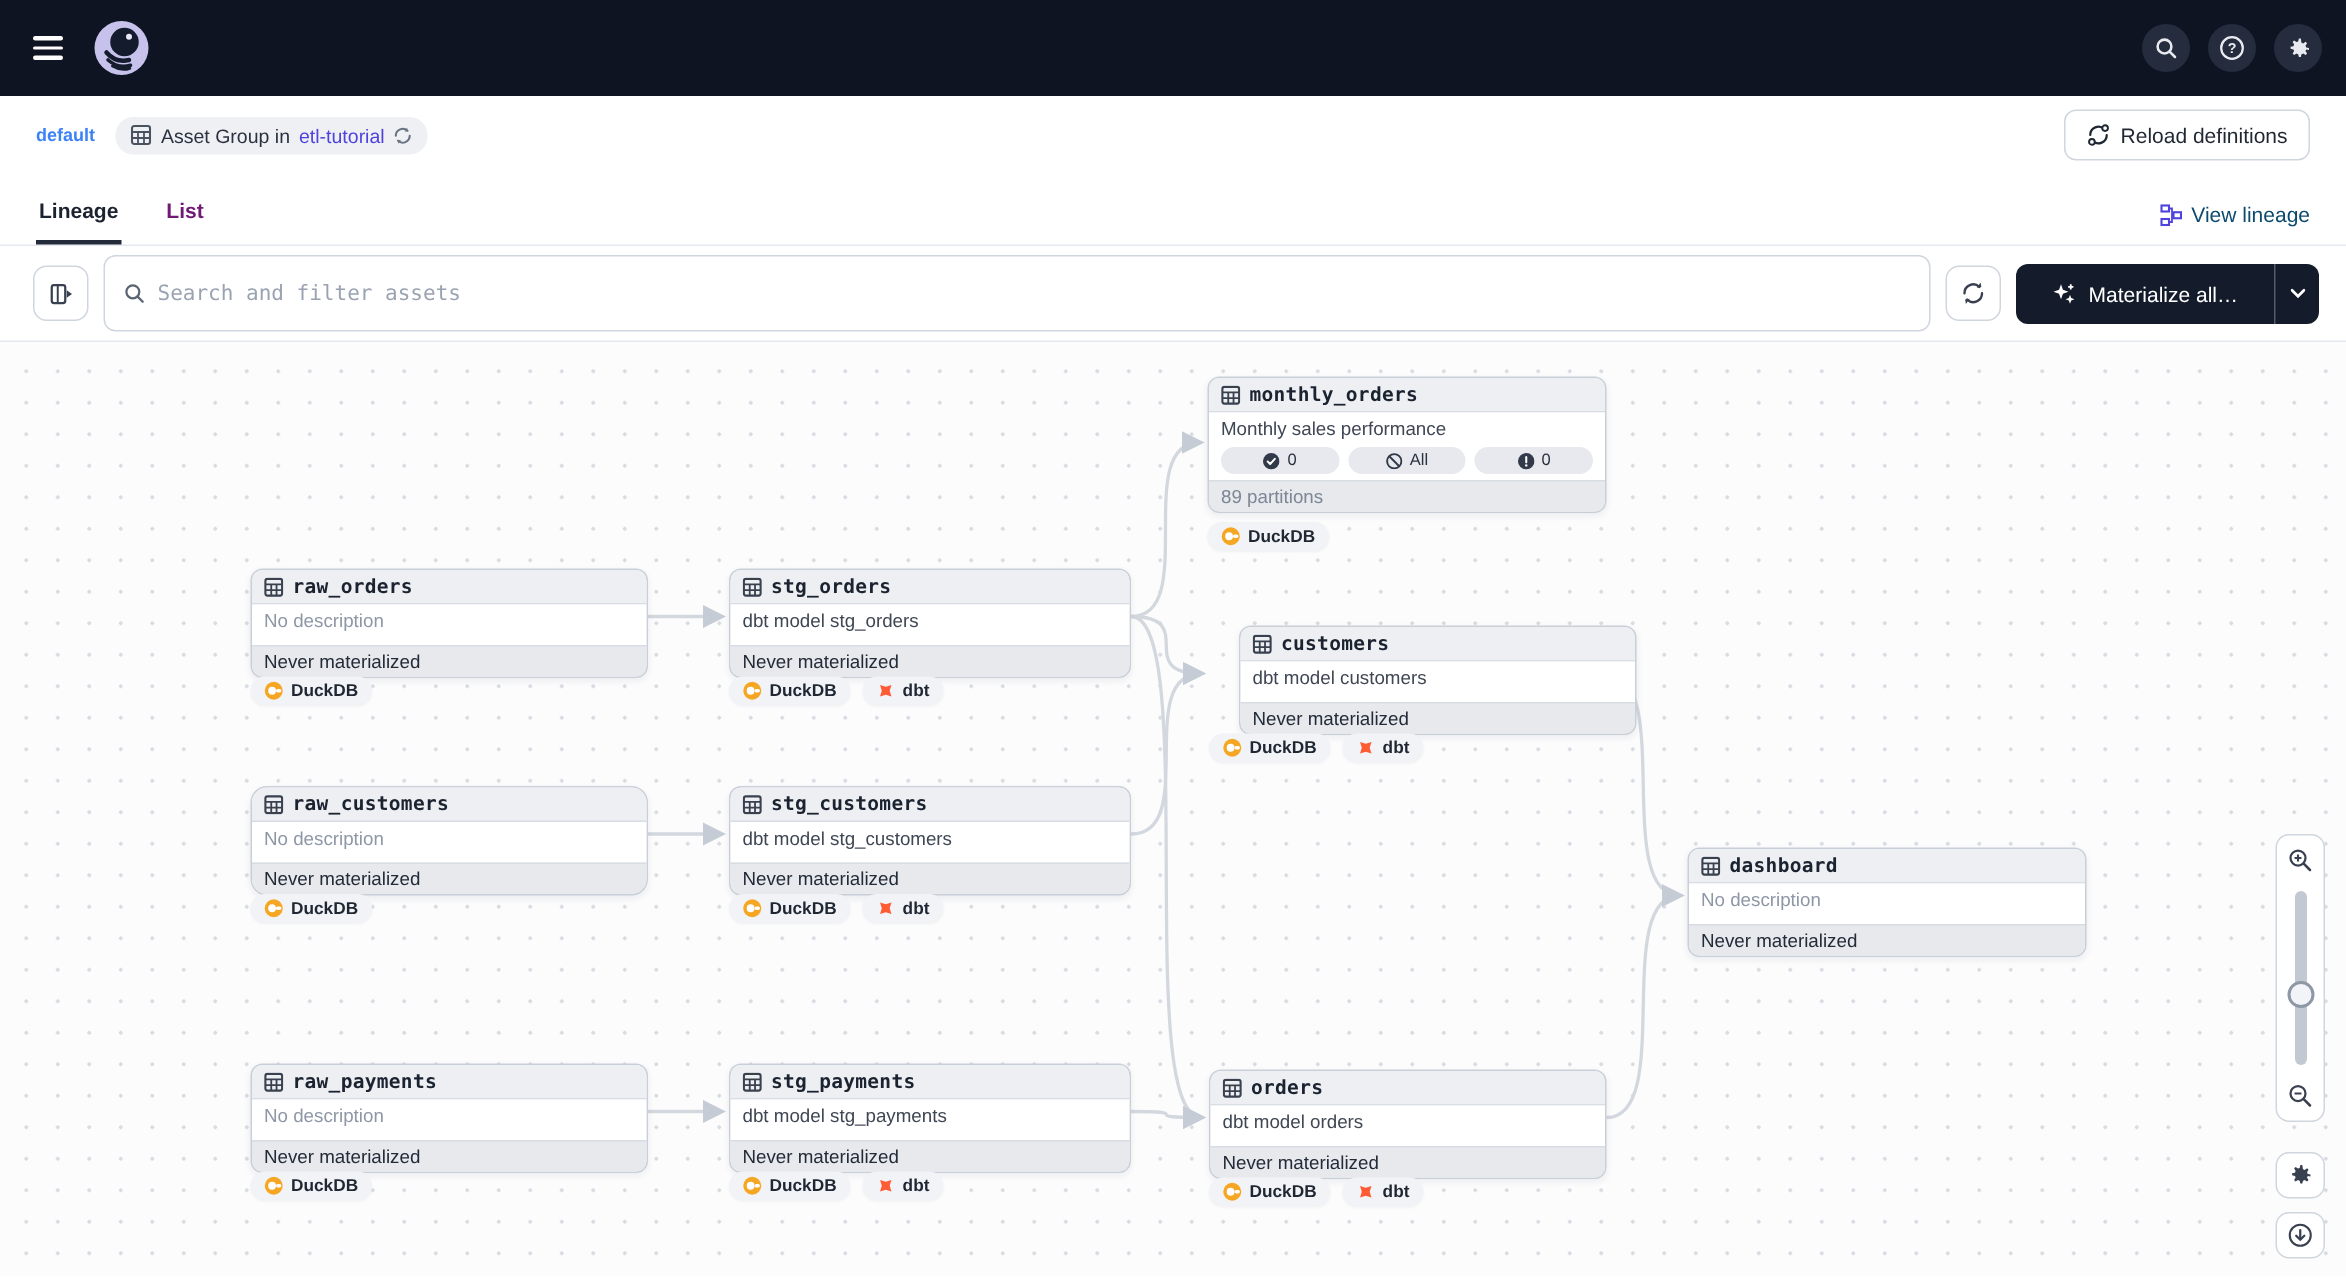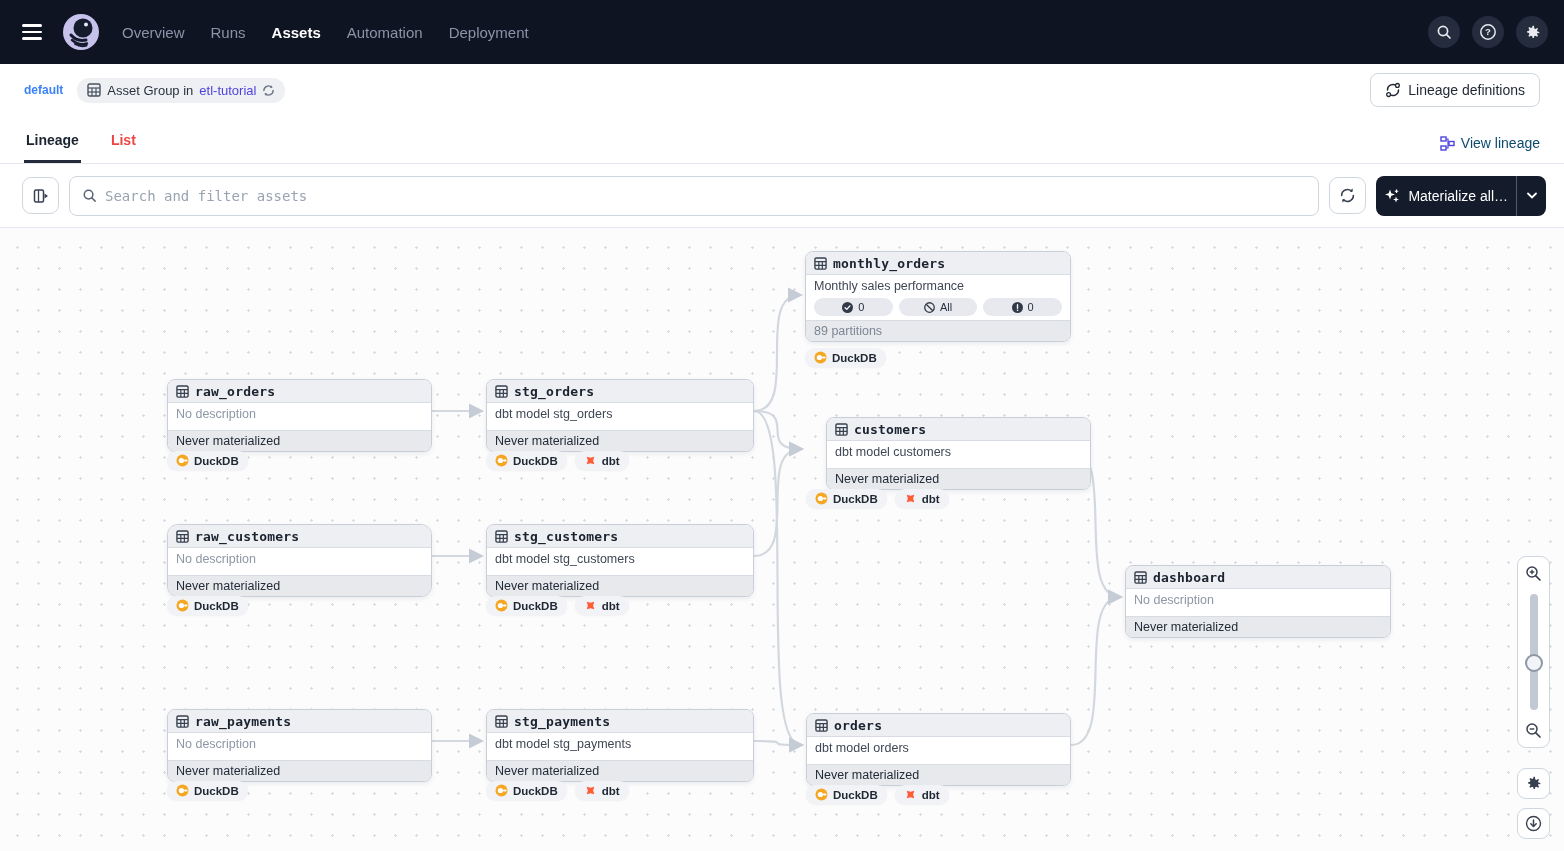--- a/index.html
+++ b/index.html
@@ -19,32 +19,32 @@
   
   .page-header { height:52px; display:flex; align-items:center; padding:0 24px; background:#fff; }
   .page-title { font-size:12px; font-weight:700; color:#3b82f6; margin-right:14px; }
   .group-badge { display:flex; align-items:center; gap:6px; background:#eef0f4; border-radius:12px; padding:5px 10px; font-size:13px; color:#2a3240; }
   .group-badge a { color:#4f43dd; text-decoration:none; }
   .header-right { margin-left:auto; }
   .outline-btn { display:flex; align-items:center; gap:7px; border:1px solid #d0d6de; border-radius:8px; background:#fff; padding:8px 14px; font-size:14px; color:#1f2733; cursor:pointer; font-family:inherit; }
 
   
   .tabs-row { height:48px; display:flex; align-items:flex-end; padding:0 24px; border-bottom:1px solid #e5e8ee; background:#fff; }
-  .tab { font-size:14px; font-weight:600; padding:0 2px 12px; margin-right:28px; color:#ef4444; cursor:pointer; border-bottom:3px solid transparent; }
+  .tab { font-size:14px; font-weight:600; padding:0 2px 12px; margin-right:28px; color:#701a75; cursor:pointer; border-bottom:3px solid transparent; }
   .tab.active { color:#1b2330; border-bottom-color:#232b3a; }
   .tabs-right { margin-left:auto; display:flex; align-items:center; gap:6px; padding-bottom:12px; color:#0c4a6e; font-size:14px; cursor:pointer; }
 
   
   .toolbar { height:64px; display:flex; align-items:center; gap:10px; padding:0 18px 0 22px; background:#fff; border-bottom:1px solid #e5e8ee; }
   .sq-btn { width:37px; height:37px; border:1px solid #d0d6de; border-radius:9px; background:#fff; display:flex; align-items:center; justify-content:center; cursor:pointer; color:#394150; }
-  .search-wrap { flex:1; display:flex; align-items:center; gap:8px; height:40px; border:1px solid #d0d6de; border-radius:8px; padding:0 12px; background:#fff; }
+  .search-wrap { flex:1; display:flex; align-items:center; gap:8px; height:51px; border:1px solid #d0d6de; border-radius:8px; padding:0 12px; background:#fff; }
   .search-wrap input { border:none; outline:none; flex:1; font-family:"DejaVu Sans Mono", monospace; font-size:14px; color:#1b2330; background:transparent; }
   .search-wrap input::placeholder { color:#9aa3b2; }
   .materialize { display:flex; align-items:stretch; border-radius:8px; overflow:hidden; background:#141b2b; cursor:pointer; }
-  .materialize .main { display:flex; align-items:center; gap:8px; color:#fff; font-size:14px; font-weight:500; padding:0 8px; height:40px; }
+  .materialize .main { display:flex; align-items:center; gap:8px; color:#fff; font-size:14px; font-weight:500; padding:0 24px; height:40px; }
   .materialize .caret { display:flex; align-items:center; justify-content:center; width:30px; border-left:1px solid #545b6b; color:#fff; font-size:10px; }
 
   
   .canvas { position:relative; width:1564px; height:623px; background:#fcfcfd;
     background-image:radial-gradient(#d8dce2 1.2px, transparent 1.35px);
     background-size:21px 21px; background-position:7px 9px; }
   .edges { position:absolute; inset:0; pointer-events:none; }
 
   .node { position:absolute; background:#fff; border:1px solid #c9cfd9; border-radius:8px; overflow:hidden; box-shadow:0 2px 5px rgba(15,23,42,.07); cursor:pointer; }
   .node-header { display:flex; align-items:center; gap:6px; background:#edeff3; border-bottom:1px solid #d8dce3; padding:3px 8px; height:23px; }
@@ -81,27 +81,20 @@
   <div class="logo">
     <svg width="38" height="38" viewBox="0 0 38 38">
       <circle cx="19" cy="19" r="18" fill="#c6c2ec"></circle>
       <circle cx="21" cy="15" r="9.5" fill="#141b2d"></circle>
       <circle cx="24" cy="11.5" r="2" fill="#e9e7f8"></circle>
       <path d="M9 22 q6 7 15 5" stroke="#141b2d" stroke-width="3" fill="none" stroke-linecap="round"></path>
       <path d="M10 27 q7 6 15 3.5" stroke="#141b2d" stroke-width="2.4" fill="none" stroke-linecap="round"></path>
       <path d="M13 31 q6 3.5 11.5 1.5" stroke="#141b2d" stroke-width="2" fill="none" stroke-linecap="round"></path>
     </svg>
   </div>
-  <div class="nav-items">
-    <a class="nav-item">Overview</a>
-    <a class="nav-item">Runs</a>
-    <a class="nav-item active">Assets</a>
-    <a class="nav-item">Automation</a>
-    <a class="nav-item">Deployment</a>
-  </div>
   <div class="topnav-right">
     <div class="circle-btn">
       <svg width="16" height="16" viewBox="0 0 16 16">
           <circle cx="7" cy="7" r="4.6" fill="none" stroke="currentColor" stroke-width="1.7"></circle>
           <line x1="10.4" y1="10.4" x2="14" y2="14" stroke="currentColor" stroke-width="1.7" stroke-linecap="round"></line>
         </svg>
     </div>
     <div class="circle-btn">
       <svg width="18" height="18" viewBox="0 0 18 18">
           <circle cx="9" cy="9" r="7.2" fill="none" stroke="currentColor" stroke-width="1.5"></circle>
@@ -135,21 +128,21 @@
       </svg>
   </div>
   <div class="header-right">
     <button class="outline-btn">
       <svg width="16" height="16" viewBox="0 0 16 16">
           <path d="M13.5 8a5.5 5.5 0 0 1-9.3 4" fill="none" stroke="#1f2733" stroke-width="1.5" stroke-linecap="round"></path>
           <path d="M2.5 8a5.5 5.5 0 0 1 9.3-4" fill="none" stroke="#1f2733" stroke-width="1.5" stroke-linecap="round"></path>
           <circle cx="3.6" cy="12.6" r="1.9" fill="#fff" stroke="#1f2733" stroke-width="1.3"></circle>
           <circle cx="12.4" cy="3.4" r="1.9" fill="#fff" stroke="#1f2733" stroke-width="1.3"></circle>
         </svg>
-      <span>Lineage definitions</span>
+      <span>Reload definitions</span>
     </button>
   </div>
 </div>
 
 <div class="tabs-row">
   <div class="tab active">Lineage</div>
   <div class="tab">List</div>
   <div class="tabs-right">
     <svg width="15" height="15" viewBox="0 0 15 15">
         <rect x="1" y="1" width="5" height="4" fill="none" stroke="#4f43dd" stroke-width="1.4"></rect>

